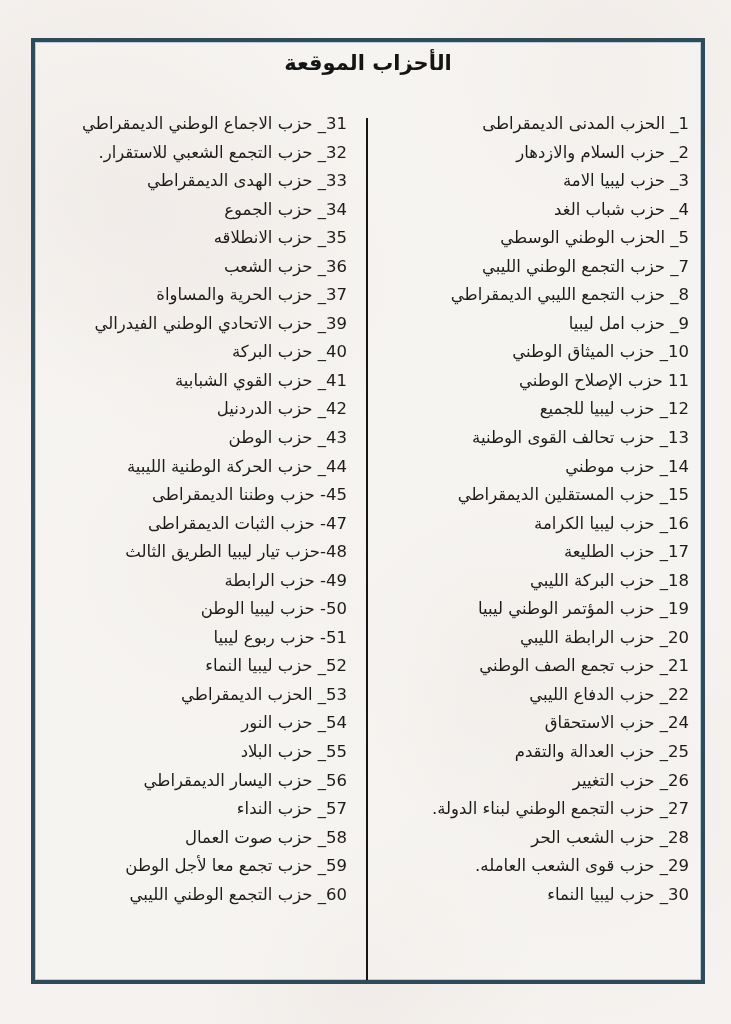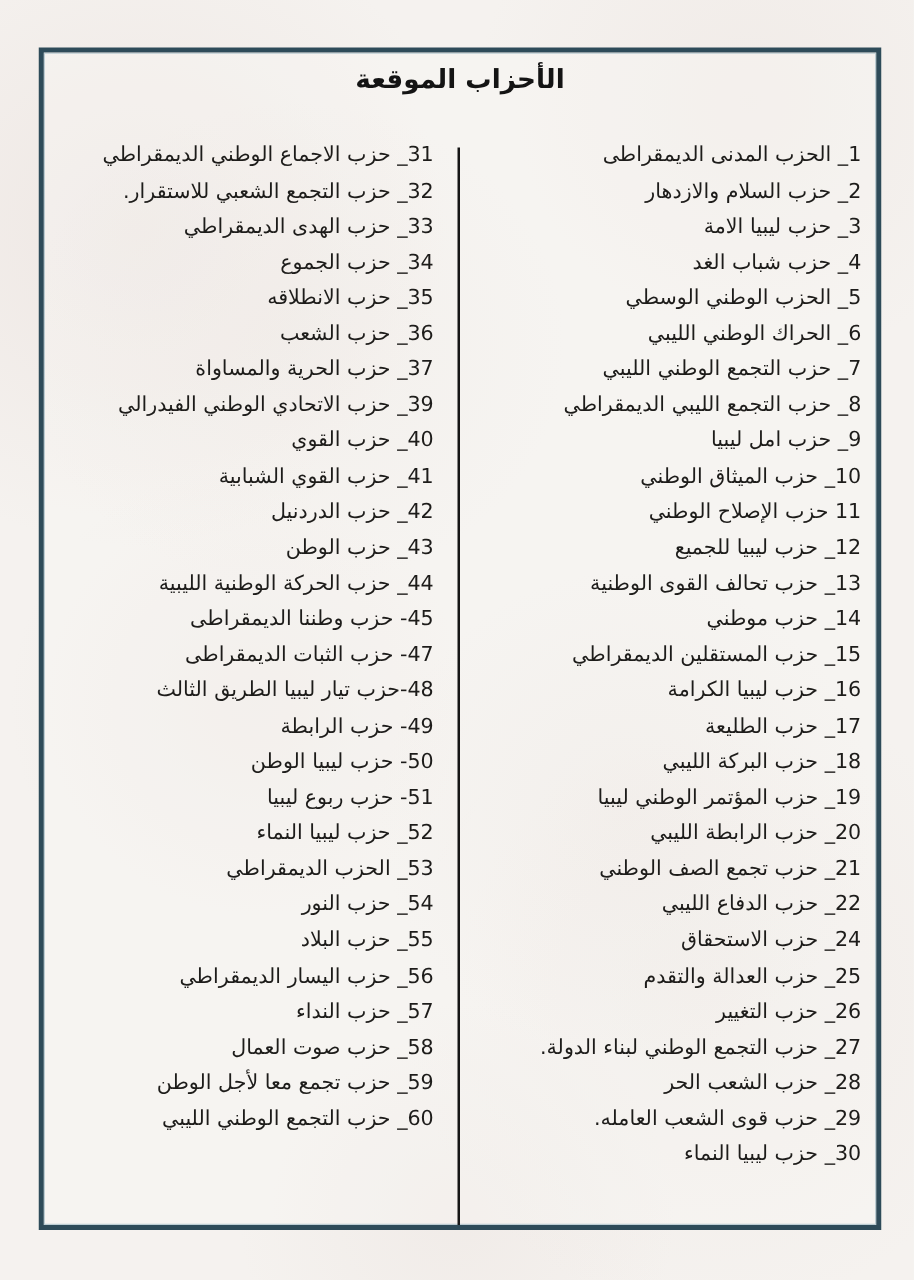--- a/index.html
+++ b/index.html
@@ -77,21 +77,20 @@
   <div class="doc-title">الأحزاب الموقعة</div>
 
   <div class="divider"></div>
 
   <div class="col col-right">
       <div class="item">1_ الحزب المدنى الديمقراطى</div>
       <div class="item">2_ حزب السلام والازدهار</div>
       <div class="item">3_ حزب ليبيا الامة</div>
       <div class="item">4_ حزب شباب الغد</div>
       <div class="item">5_ الحزب الوطني الوسطي</div>
-      <div class="item">6_ الحراك الوطني الليبي</div>
       <div class="item">7_ حزب التجمع الوطني الليبي</div>
       <div class="item">8_ حزب التجمع الليبي الديمقراطي</div>
       <div class="item">9_ حزب امل ليبيا</div>
       <div class="item">10_ حزب الميثاق الوطني</div>
       <div class="item">11 حزب الإصلاح الوطني</div>
       <div class="item">12_ حزب ليبيا للجميع</div>
       <div class="item">13_ حزب تحالف القوى الوطنية</div>
       <div class="item">14_ حزب موطني</div>
       <div class="item">15_ حزب المستقلين الديمقراطي</div>
       <div class="item">16_ حزب ليبيا الكرامة</div>
@@ -112,21 +111,21 @@
 
   <div class="col col-left">
       <div class="item">31_ حزب الاجماع الوطني الديمقراطي</div>
       <div class="item">32_ حزب التجمع الشعبي للاستقرار.</div>
       <div class="item">33_ حزب الهدى الديمقراطي</div>
       <div class="item">34_ حزب الجموع</div>
       <div class="item">35_ حزب الانطلاقه</div>
       <div class="item">36_ حزب الشعب</div>
       <div class="item">37_ حزب الحرية والمساواة</div>
       <div class="item">39_ حزب الاتحادي الوطني الفيدرالي</div>
-      <div class="item">40_ حزب القوي</div>
+      <div class="item">40_ حزب البركة</div>
       <div class="item">41_ حزب القوي الشبابية</div>
       <div class="item">42_ حزب الدردنيل</div>
       <div class="item">43_ حزب الوطن</div>
       <div class="item">44_ حزب الحركة الوطنية الليبية</div>
       <div class="item">45- حزب وطننا الديمقراطى</div>
       <div class="item">47- حزب الثبات الديمقراطى</div>
       <div class="item">48-حزب تيار ليبيا الطريق الثالث</div>
       <div class="item">49- حزب الرابطة</div>
       <div class="item">50- حزب ليبيا الوطن</div>
       <div class="item">51- حزب ربوع ليبيا</div>

